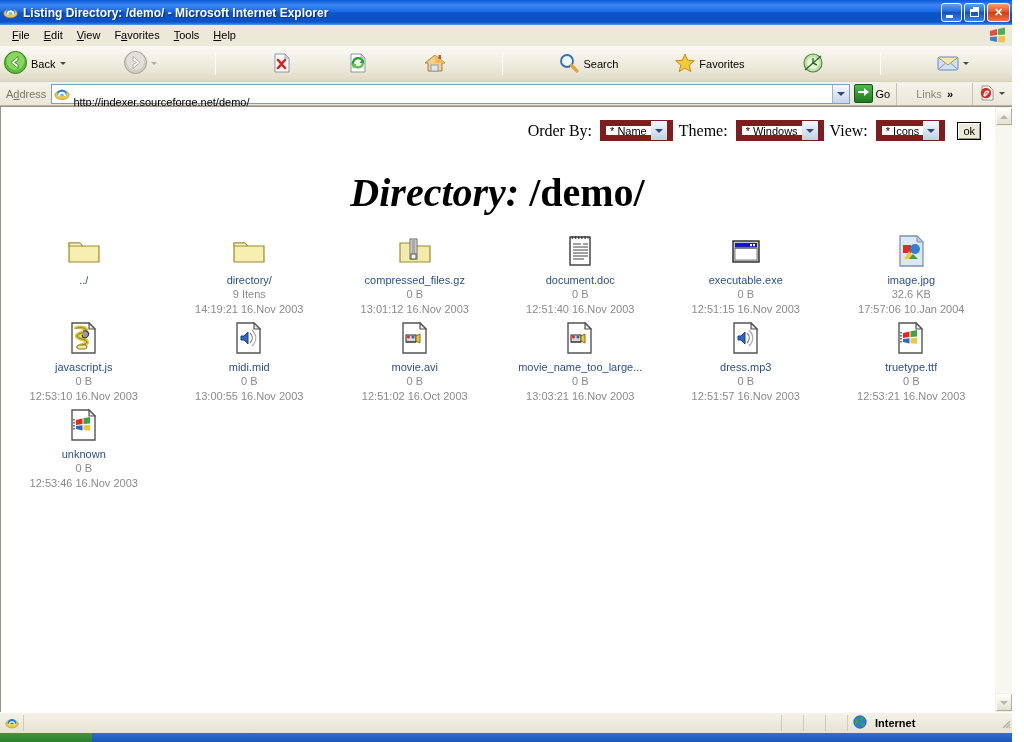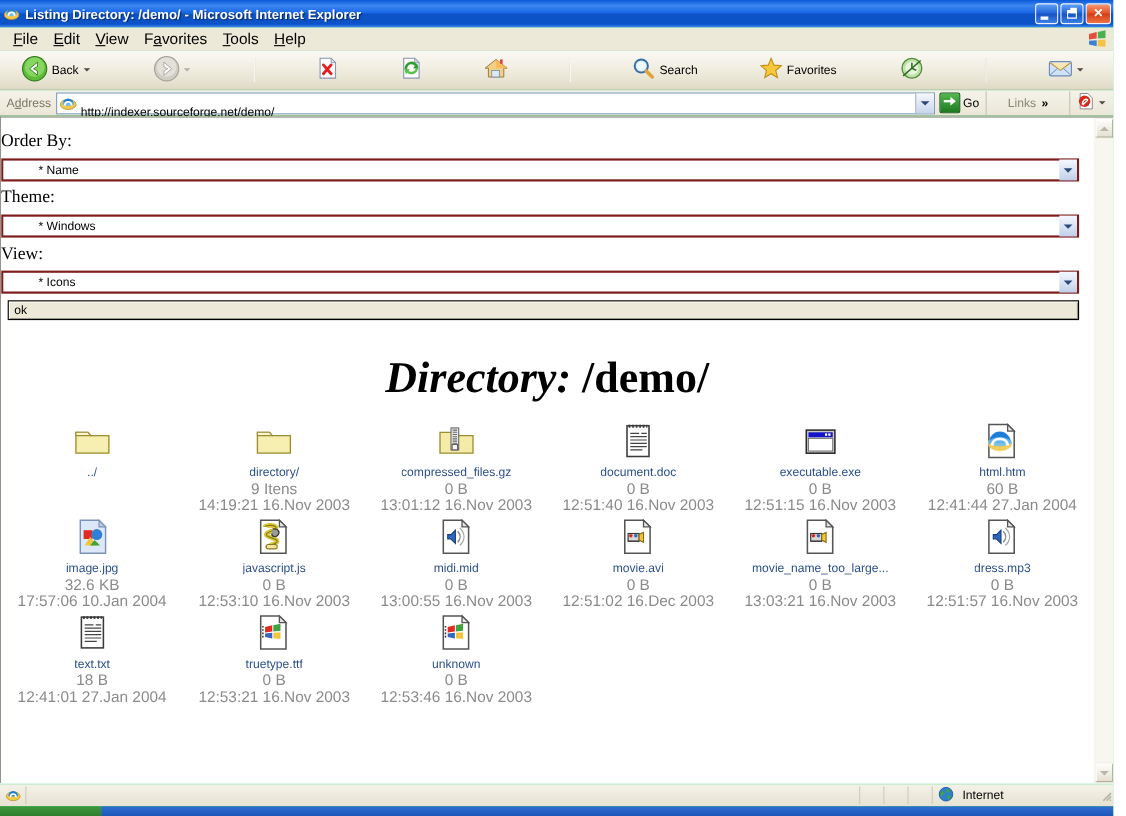--- a/index.html
+++ b/index.html
@@ -110,40 +110,40 @@
     height: 20px;
     background: #ece9d8;
     display: flex;
     align-items: center;
     padding-left: 5px;
     border-bottom: 1px solid #ece9d8;
     position: relative;
   }
   .menu-item {
     padding: 2px 7px;
-    font-size: 14px;
+    font-size: 11px;
     color: #000;
     white-space: nowrap;
     cursor: default;
   }
   .menu-item u { text-decoration: underline; }
   .menubar-logo {
     position: absolute;
     right: 4px; top: 1px;
     width: 22px; height: 19px;
   }
 
   
   .toolbar {
     height: 36px;
     background: linear-gradient(to bottom, #faf9f4 0%, #f2efe4 40%, #e9e5d4 75%, #ddd9c4 100%);
     display: flex;
     align-items: center;
     border-bottom: 1px solid #d4d0bb;
-    padding-left: 16px;
+    padding-left: 0;
     box-sizing: border-box;
     gap: 48px;
   }
   .tb-btn {
     display: flex;
     align-items: center;
     height: 30px;
     padding: 0 3px;
     cursor: default;
     white-space: nowrap;
@@ -309,41 +309,40 @@
     width: 0; height: 0;
     border-left: 4px solid transparent;
     border-right: 4px solid transparent;
     border-top: 4px solid #b9b6a5;
   }
   .sb-track { flex: 1 1 auto; background: #f7f6ef; }
 
   
   .controls-row {
     display: flex;
+    align-items: center;
     justify-content: flex-end;
     padding: 13px 13px 0 0;
     gap: 6px;
-    flex-direction: column;
   }
   .ctrl-label {
     font-family: "Liberation Serif", serif;
     font-size: 16px;
     color: #000;
     margin-right: 2px;
     white-space: nowrap;
   }
   .select-box {
-    border: 2px solid #7f1d1d;
+    border: 6px solid #7f1d1d;
     background: #fff;
     height: 21px;
     display: inline-flex;
     align-items: center;
     box-sizing: border-box;
     min-width: 66px;
-    padding-left: 28px;
   }
   .select-val {
     font-size: 11px;
     color: #000;
     padding: 0 4px 0 4px;
     flex: 1 1 auto;
     white-space: nowrap;
   }
   .select-arrow-box {
     width: 16px; height: 19px;
@@ -395,21 +394,21 @@
   .fname {
     font-size: 11px;
     color: #2b4f8e;
     text-align: center;
     line-height: 14px;
     white-space: nowrap;
     max-width: 100%;
     overflow: hidden;
   }
   .fsize, .fdate {
-    font-size: 14px;
+    font-size: 11px;
     color: #8a8a8a;
     text-align: center;
     line-height: 15px;
     white-space: nowrap;
   }
 
   
   .statusbar {
     height: 20px;
     background: linear-gradient(to bottom, #f4f2e8, #e6e3d3);
@@ -423,21 +422,21 @@
   .sb-cell {
     height: 16px;
     display: flex;
     align-items: center;
     border-right: 1px solid #cfcbb8;
     box-sizing: border-box;
   }
   .sb-first { width: 24px; justify-content: center; flex: 0 0 auto; }
   .sb-main { flex: 1 1 auto; padding-left: 4px; }
   .sb-small { width: 22px; flex: 0 0 auto; }
-  .sb-zone { width: 150px; flex: 0 0 auto; padding-left: 5px; gap: 4px; border-right: none; }
+  .sb-zone { width: 150px; flex: 0 0 auto; padding-left: 5px; gap: 4px; border-right: none; font-weight: bold; }
   .sb-grip {
     width: 14px; height: 14px;
     flex: 0 0 auto;
     margin-left: auto;
   }
 
   
   .taskbar {
     height: 9px;
     display: flex;
@@ -764,35 +763,20 @@
                 <rect x="6" y="14.5" width="22" height="11.5" fill="#ffffff" stroke="#6a6a6a" stroke-width="0.8"></rect>
               </svg>
             </div>
             <div class="fname">executable.exe</div>
             <div class="fsize">0 B</div>
             <div class="fdate">12:51:15 16.Nov 2003</div>
           </div>
           <div class="cell">
             <div class="icon-box">
               <svg width="34" height="34" viewBox="0 0 34 34">
-                <path d="M5 2 L22 2 L28 8 L28 32 L5 32 Z" fill="#ffffff" stroke="#555" stroke-width="1.4"></path>
-                <path d="M22 2 L22 8 L28 8 Z" fill="#e8e8e8" stroke="#555" stroke-width="1.2"></path>
-                <ellipse cx="15" cy="19" rx="11" ry="7" fill="#f2c84b" opacity="0.9"></ellipse>
-                <path d="M5 19 A8 8.5 0 1 1 25 19 Z" fill="#1f7fd8"></path>
-                <path d="M4 18 C8 12 22 12 26 18 C22 23 8 23 4 18 Z" fill="#6fc0f5" opacity="0.85"></path>
-                <path d="M8 21 C8 13 22 13 22 21" fill="none" stroke="#ffffff" stroke-width="2.6"></path>
-              </svg>
-            </div>
-            <div class="fname">html.htm</div>
-            <div class="fsize">60 B</div>
-            <div class="fdate">12:41:44 27.Jan 2004</div>
-          </div>
-          <div class="cell">
-            <div class="icon-box">
-              <svg width="34" height="34" viewBox="0 0 34 34">
                 <path d="M6 2 L23 2 L29 8 L29 32 L6 32 Z" fill="#dce8f7" stroke="#7c93b5" stroke-width="1.3"></path>
                 <path d="M23 2 L23 8 L29 8 Z" fill="#b9cce4" stroke="#7c93b5" stroke-width="1"></path>
                 <rect x="9" y="11" width="8" height="8" fill="#e02a22"></rect>
                 <circle cx="21" cy="15" r="5" fill="#2e7fd6"></circle>
                 <path d="M10 25 L15 17 L21 25 Z" fill="#f2c63c"></path>
                 <path d="M15 25 L19 20 L24 25 Z" fill="#3fa33f"></path>
               </svg>
             </div>
             <div class="fname">image.jpg</div>
             <div class="fsize">32.6 KB</div>
@@ -834,21 +818,21 @@
                 <path d="M22 2 L22 8 L28 8 Z" fill="#e8e8e8" stroke="#555" stroke-width="1.2"></path>
                 <rect x="8" y="14" width="10" height="7" fill="#d8d8d8" stroke="#3a3a3a" stroke-width="1.1"></rect>
                 <circle cx="10.5" cy="16" r="1.6" fill="#e02a22"></circle>
                 <circle cx="15" cy="16" r="1.6" fill="#2f66c0"></circle>
                 <path d="M18 15 L22 13 L22 22 L18 20 Z" fill="#f2c63c" stroke="#8a6a10" stroke-width="1"></path>
                 <path d="M8 21 h10" stroke="#3a3a3a" stroke-width="1"></path>
               </svg>
             </div>
             <div class="fname">movie.avi</div>
             <div class="fsize">0 B</div>
-            <div class="fdate">12:51:02 16.Dec 2003</div>
+            <div class="fdate">12:51:02 16.Oct 2003</div>
           </div>
           <div class="cell">
             <div class="icon-box">
               <svg width="34" height="34" viewBox="0 0 34 34">
                 <path d="M5 2 L22 2 L28 8 L28 32 L5 32 Z" fill="#ffffff" stroke="#555" stroke-width="1.4"></path>
                 <path d="M22 2 L22 8 L28 8 Z" fill="#e8e8e8" stroke="#555" stroke-width="1.2"></path>
                 <rect x="8" y="14" width="10" height="7" fill="#d8d8d8" stroke="#3a3a3a" stroke-width="1.1"></rect>
                 <circle cx="10.5" cy="16" r="1.6" fill="#e02a22"></circle>
                 <circle cx="15" cy="16" r="1.6" fill="#2f66c0"></circle>
                 <path d="M18 15 L22 13 L22 22 L18 20 Z" fill="#f2c63c" stroke="#8a6a10" stroke-width="1"></path>
@@ -865,32 +849,20 @@
                 <path d="M5 2 L22 2 L28 8 L28 32 L5 32 Z" fill="#ffffff" stroke="#555" stroke-width="1.4"></path>
                 <path d="M22 2 L22 8 L28 8 Z" fill="#e8e8e8" stroke="#555" stroke-width="1.2"></path>
                 <path d="M9 15 L12 15 L16 11 L16 23 L12 19 L9 19 Z" fill="#2f66c0" stroke="#1a3f80" stroke-width="1"></path>
                 <path d="M18 12 C21 15 21 19 18 22" fill="none" stroke="#888" stroke-width="1.3"></path>
                 <path d="M20 9 C25 14 25 20 20 25" fill="none" stroke="#aaa" stroke-width="1.3"></path>
               </svg>
             </div>
             <div class="fname">dress.mp3</div>
             <div class="fsize">0 B</div>
             <div class="fdate">12:51:57 16.Nov 2003</div>
-          </div>
-          <div class="cell">
-            <div class="icon-box">
-              <svg width="34" height="34" viewBox="0 0 34 34">
-                <rect x="7" y="3" width="20" height="28" fill="#ffffff" stroke="#3a3a3a" stroke-width="1.4"></rect>
-                <path d="M8.5 3.5 h17" stroke="#3a3a3a" stroke-width="2.6" stroke-dasharray="1.6 1.6"></path>
-                <path d="M10 10 h8 M20 10 h5 M10 13 h15 M10 16 h15 M10 19 h15 M10 22 h15 M10 25 h11" stroke="#444" stroke-width="1.1"></path>
-              </svg>
-            </div>
-            <div class="fname">text.txt</div>
-            <div class="fsize">18 B</div>
-            <div class="fdate">12:41:01 27.Jan 2004</div>
           </div>
           <div class="cell">
             <div class="icon-box">
               <svg width="34" height="34" viewBox="0 0 34 34">
                 <path d="M5 2 L22 2 L28 8 L28 32 L5 32 Z" fill="#ffffff" stroke="#555" stroke-width="1.4"></path>
                 <path d="M22 2 L22 8 L28 8 Z" fill="#e8e8e8" stroke="#555" stroke-width="1.2"></path>
                 <path d="M9 12 L15.5 10.5 L15.5 16 L9 17 Z" fill="#e02a22"></path>
                 <path d="M16.5 10.3 L23 9 L23 15.5 L16.5 16 Z" fill="#3fa33f"></path>
                 <path d="M9 18 L15.5 17.3 L15.5 22.5 L9 21 Z" fill="#2f66c0"></path>
                 <path d="M16.5 17.2 L23 16.7 L23 22.8 L16.5 22.3 Z" fill="#f2c63c"></path>

